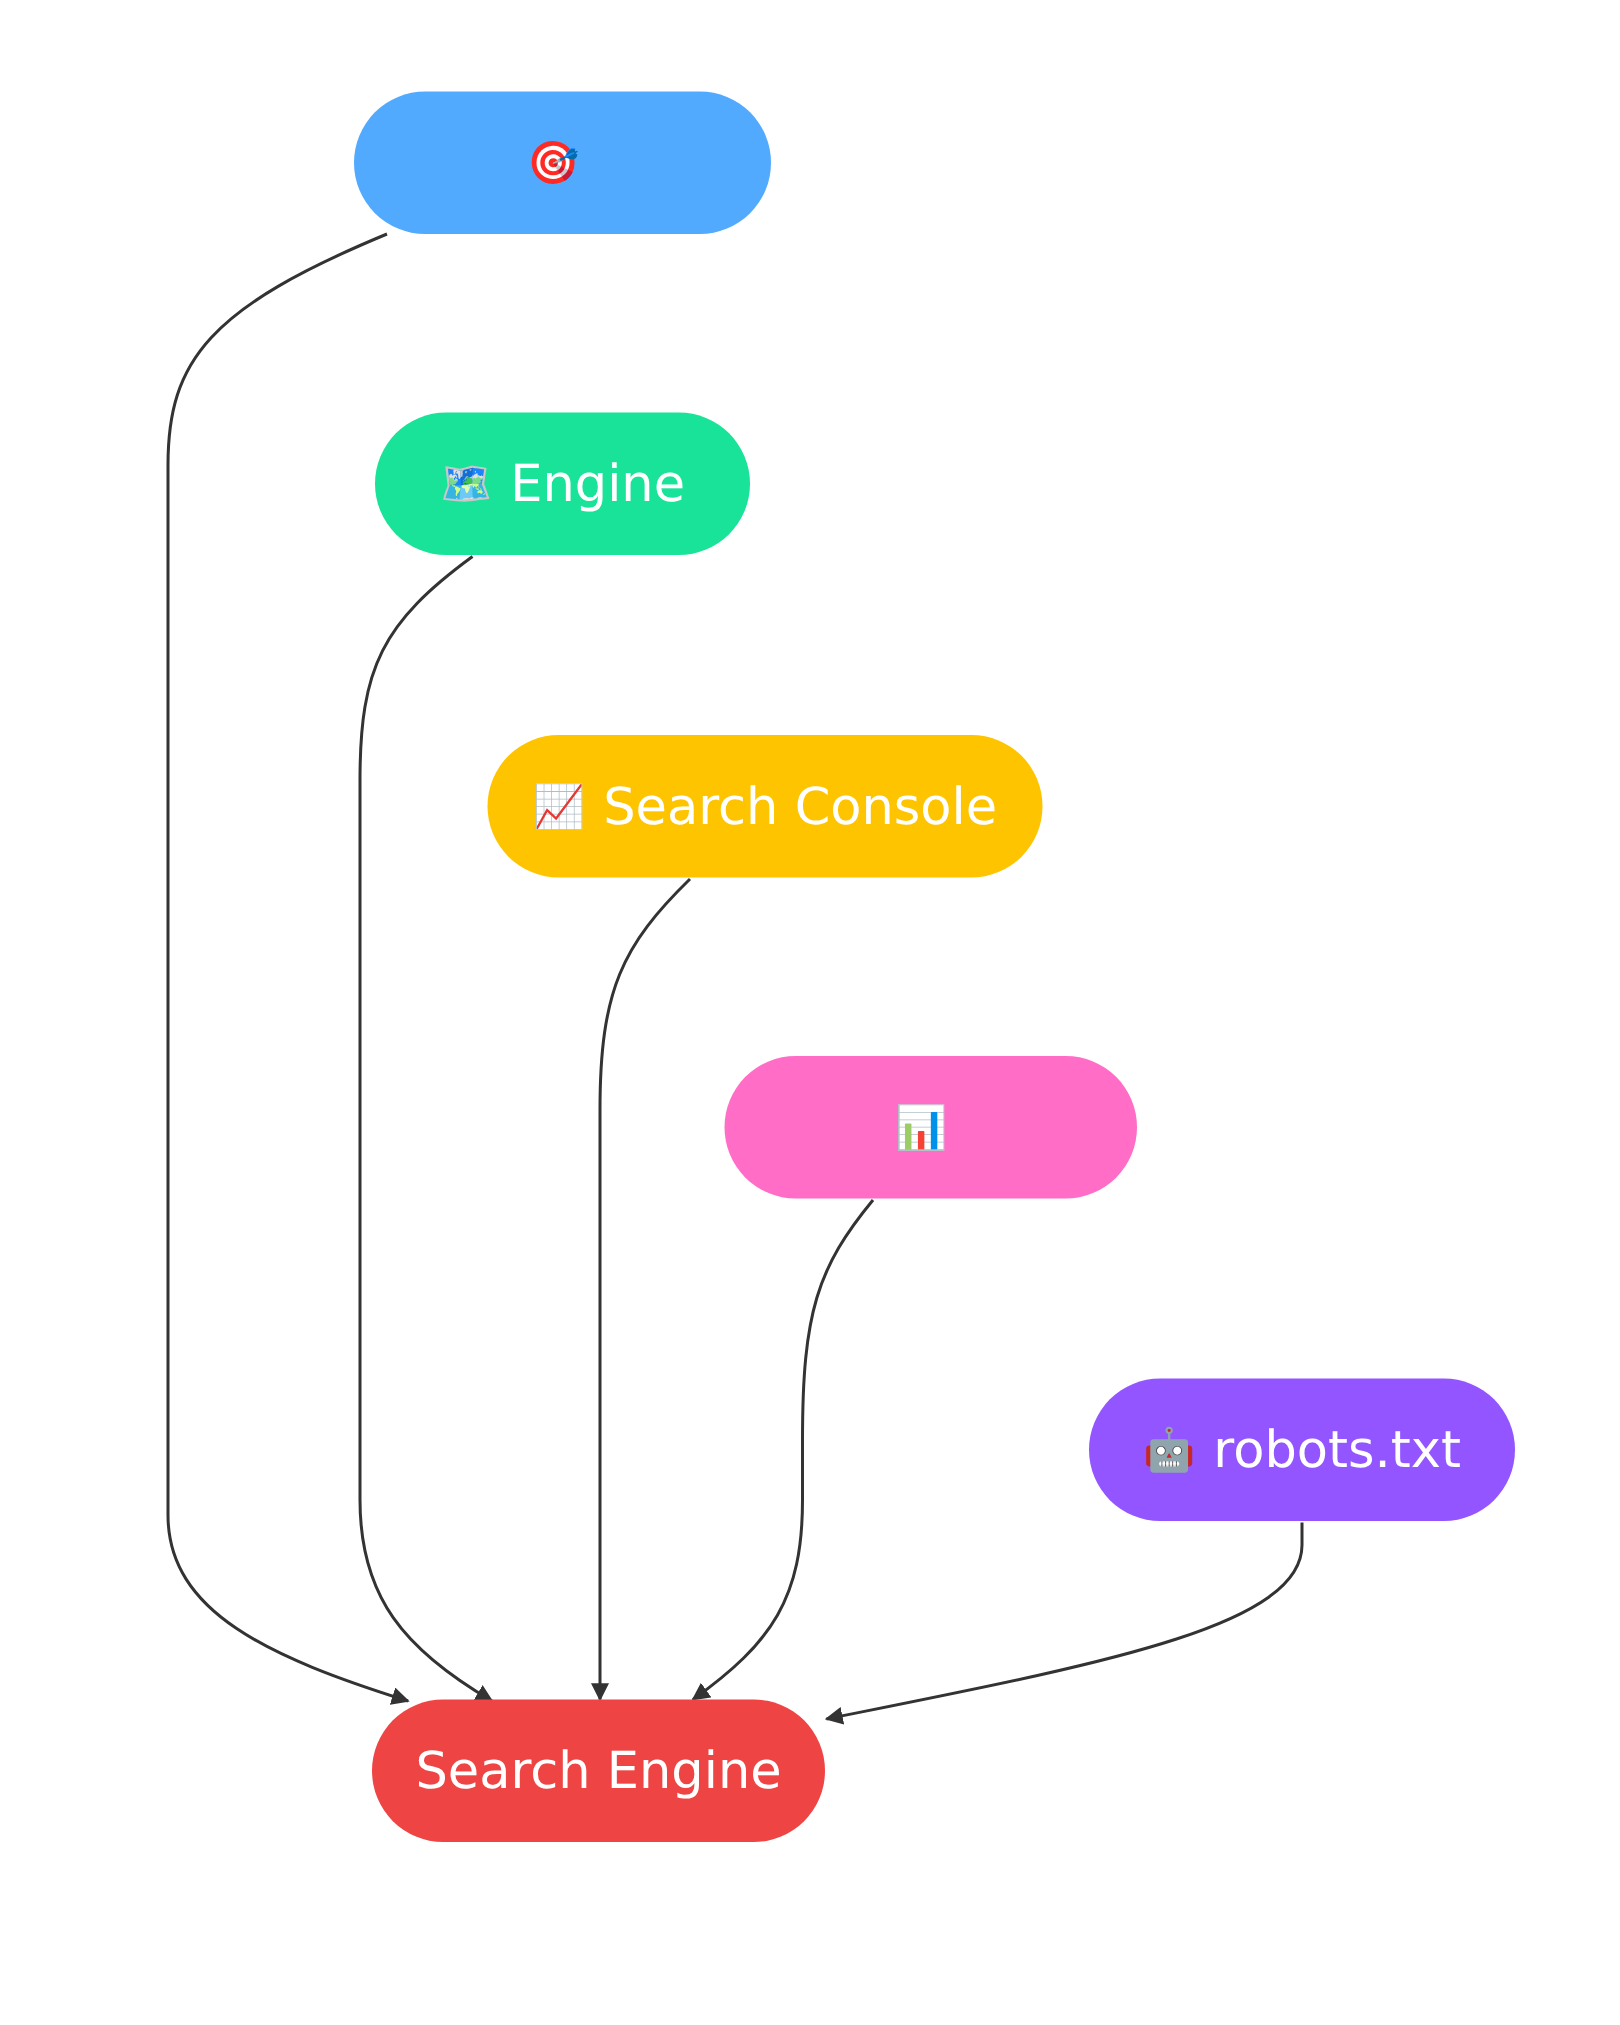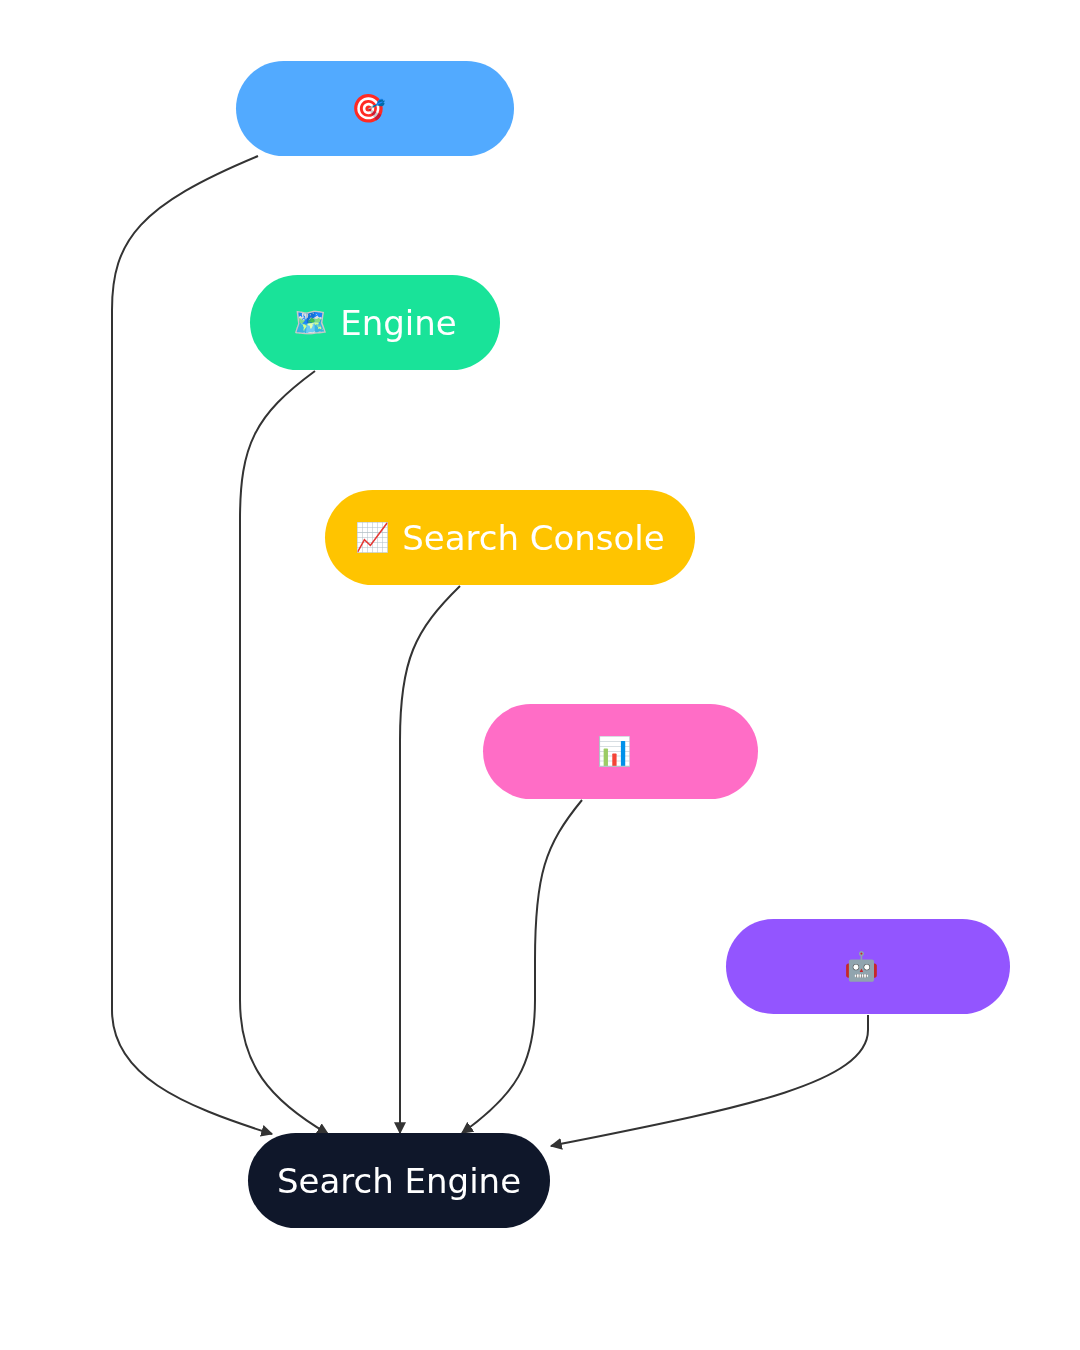--- a/index.html
+++ b/index.html
@@ -47,17 +47,18 @@
   <span class="icon">📈</span>
   <span>Search Console</span>
 </div>
 
 <div class="node" id="n-rich" style="background: rgb(255, 109, 198);">
   <span class="icon">📊</span>
 </div>
 
 <div class="node" id="n-robots" style="background: rgb(147, 85, 255);">
   <span class="icon">🤖</span>
+  <span>robots.txt</span>
 </div>
 
-<div class="node" id="n-engine" style="background: #0f172a; text-align: right;">
+<div class="node" id="n-engine" style="background: #ef4444; text-align: right;">
   <span>Search Engine</span>
 </div>
 
 </body></html>

